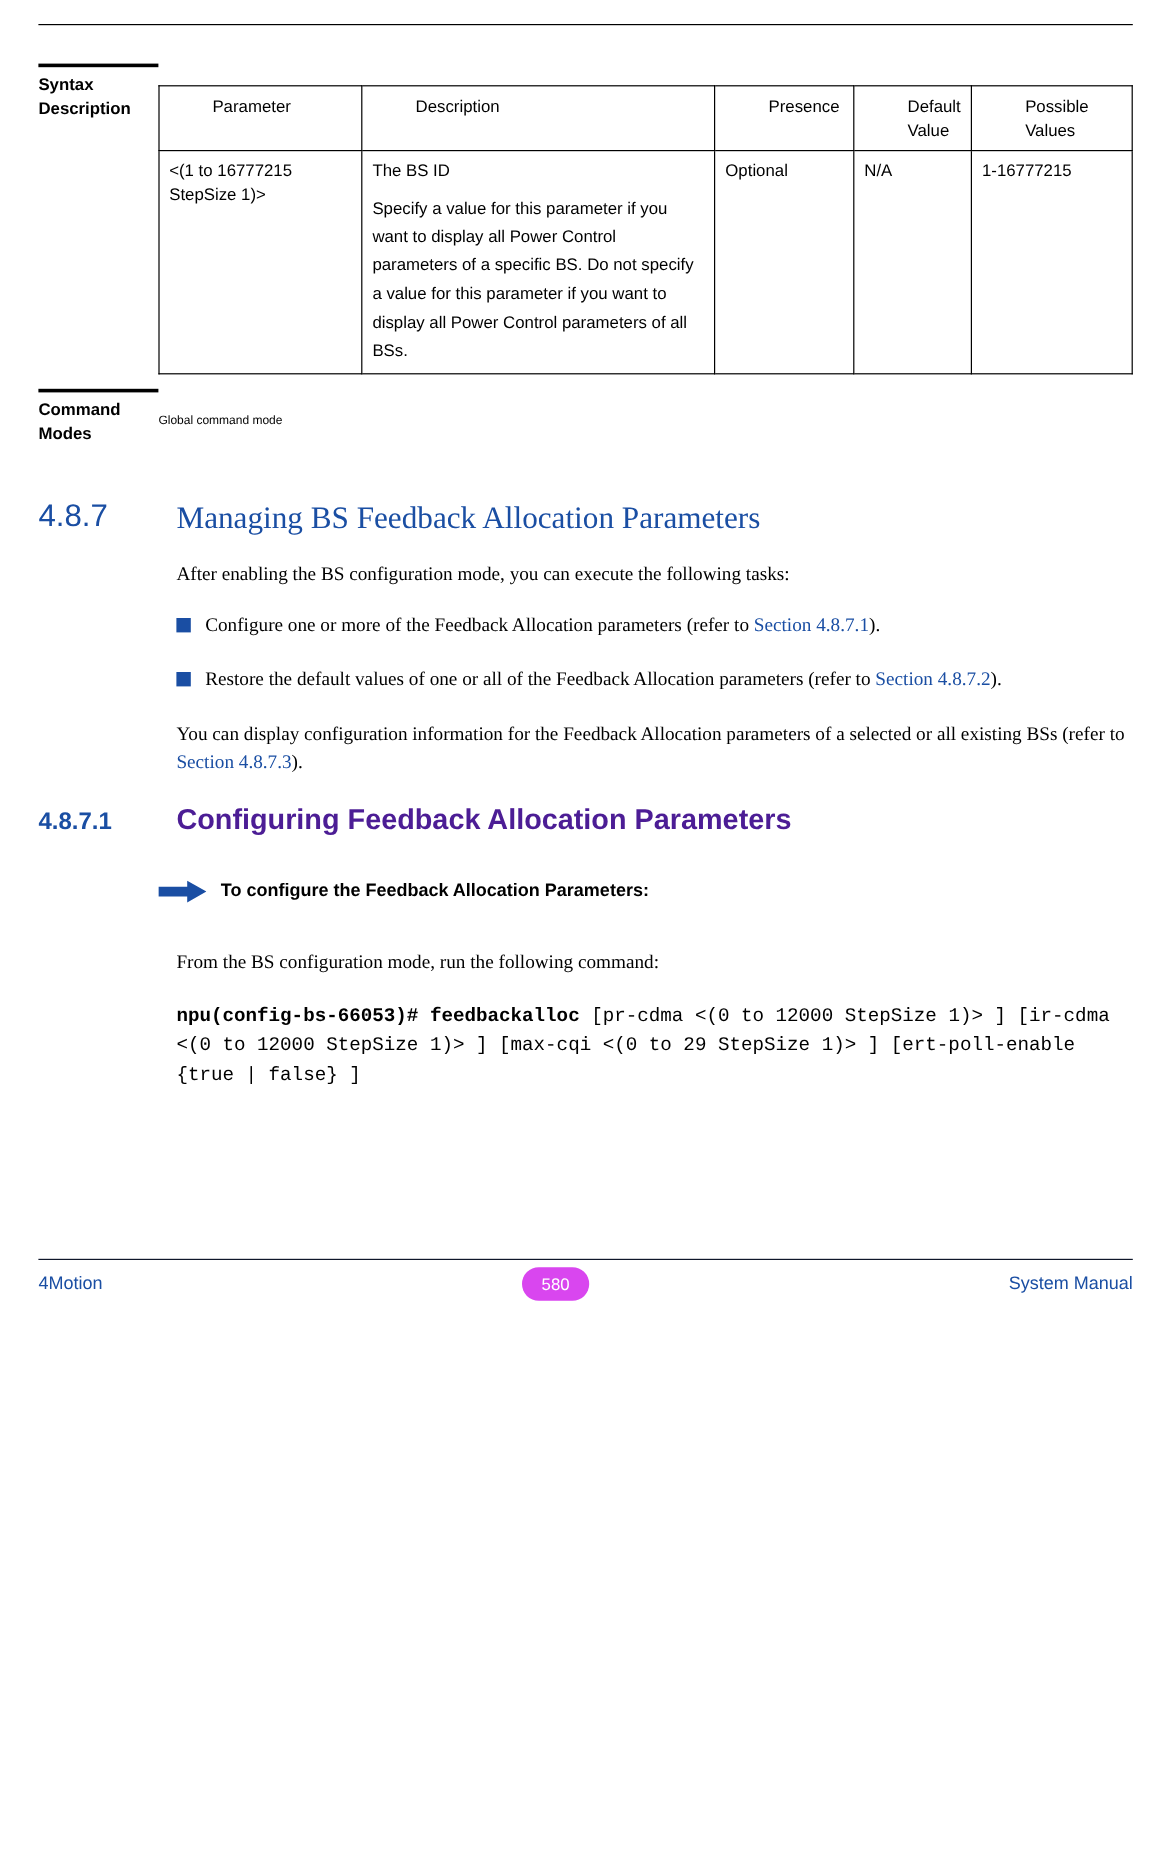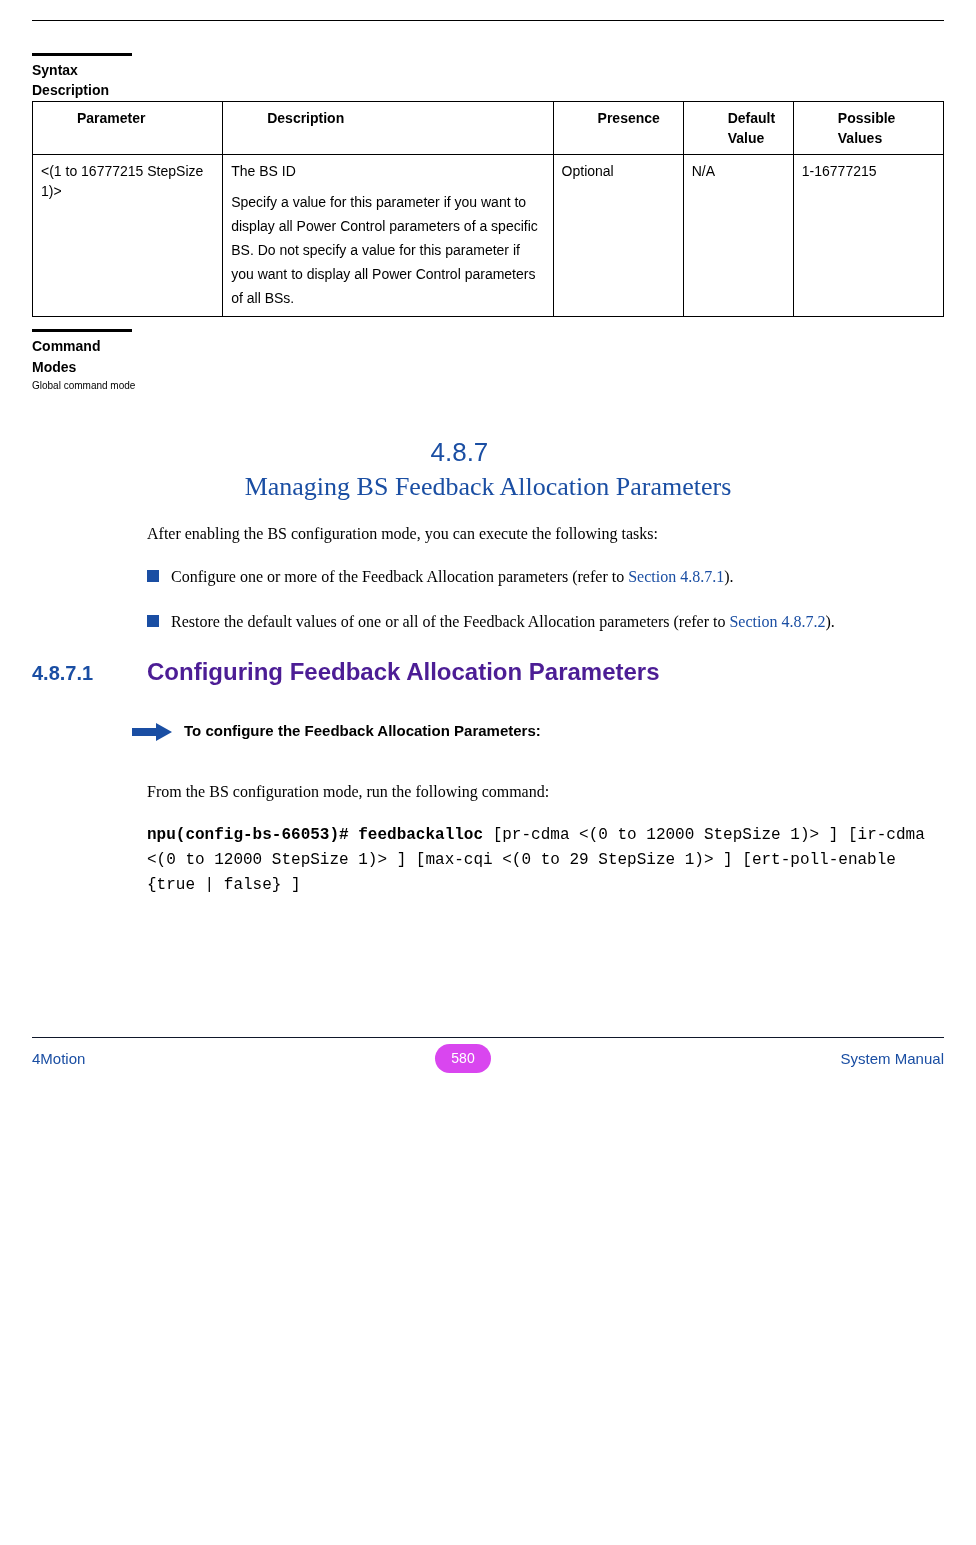--- a/index.html
+++ b/index.html
@@ -21,21 +21,20 @@
     margin-bottom: 6px;
   }
   .top-hr {
     border: none;
     border-top: 1px solid #000;
     margin-bottom: 50px;
   }
   .two-col {
     display: flex;
     align-items: flex-start;
-    flex-direction: column;
   }
   .left-label {
     width: 100px;
     font-weight: bold;
     font-size: 14px;
     padding-right: 8px;
   }
   .left-label .rule {
     border-top: 3px solid #000;
     width: 100px;
@@ -48,30 +47,30 @@
     border-collapse: collapse;
     table-layout: fixed;
   }
   table.params th, table.params td {
     border: 1px solid #000;
     padding: 6px 8px;
     font-size: 14px;
     vertical-align: top;
     text-align: left;
   }
-  table.params th { font-weight: bold; padding-left: 44px; }
+  table.params th { font-weight: normal; padding-left: 44px; }
   table.params th:nth-child(1), table.params td:nth-child(1) { width: 19%; }
   table.params th:nth-child(2), table.params td:nth-child(2) { width: 33%; }
   table.params th:nth-child(3), table.params td:nth-child(3) { width: 13%; }
   table.params th:nth-child(4), table.params td:nth-child(4) { width: 11%; }
   table.params th:nth-child(5), table.params td:nth-child(5) { width: 15%; }
   .desc-second { display:block; margin-top:10px; line-height:1.7; }
   .modes-row { margin-top: 30px; margin-bottom: 40px; }
   .modes-row .right-content { font-size: 10px; padding-top: 2px;}
-  .h2-row { display: flex; align-items: center; margin-bottom: 18px; flex-direction: column; }
+  .h2-row { display: flex; align-items: flex-end; margin-bottom: 18px; }
   .h2-num {
     width: 115px;
     font-size: 26px;
     color: #1a4ea3;
     font-family: Verdana, Geneva, sans-serif;
     font-weight: normal;
   }
   .h2-title {
     flex:1;
     font-size: 26px;
@@ -209,20 +208,23 @@
   <div class="body-block">
     <p>After enabling the BS configuration mode, you can execute the following tasks:</p>
     <ul class="squares">
       <li>
         <span>Configure one or more of the Feedback Allocation parameters (refer to </span><span class="link-blue">Section 4.8.7.1</span><span>).</span>
       </li>
       <li>
         <span>Restore the default values of one or all of the Feedback Allocation parameters (refer to </span><span class="link-blue">Section 4.8.7.2</span><span>).</span>
       </li>
     </ul>
+    <p>
+      <span>You can display configuration information for the Feedback Allocation parameters of a selected or all existing BSs (refer to </span><span class="link-blue">Section 4.8.7.3</span><span>).</span>
+    </p>
   </div>
 
   <div class="h3-row">
     <div class="h3-num">4.8.7.1</div>
     <div class="h3-title">Configuring Feedback Allocation Parameters</div>
   </div>
 
   <div class="arrow-row">
     <svg width="40" height="20" viewBox="0 0 40 20">
       <polygon points="0,6 24,6 24,1 40,10 24,19 24,14 0,14" fill="#1a4ea3"></polygon>

